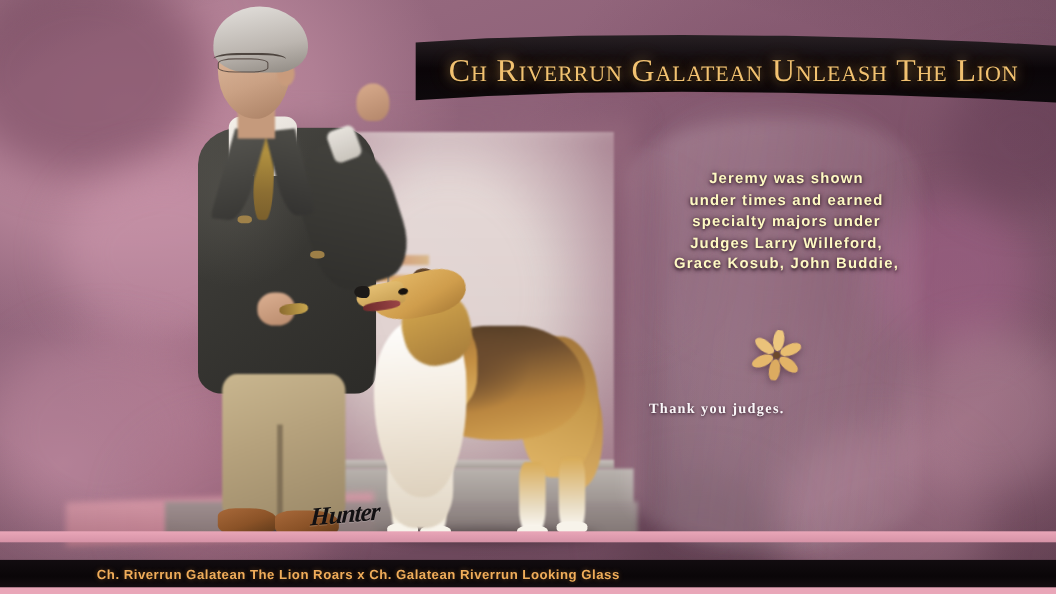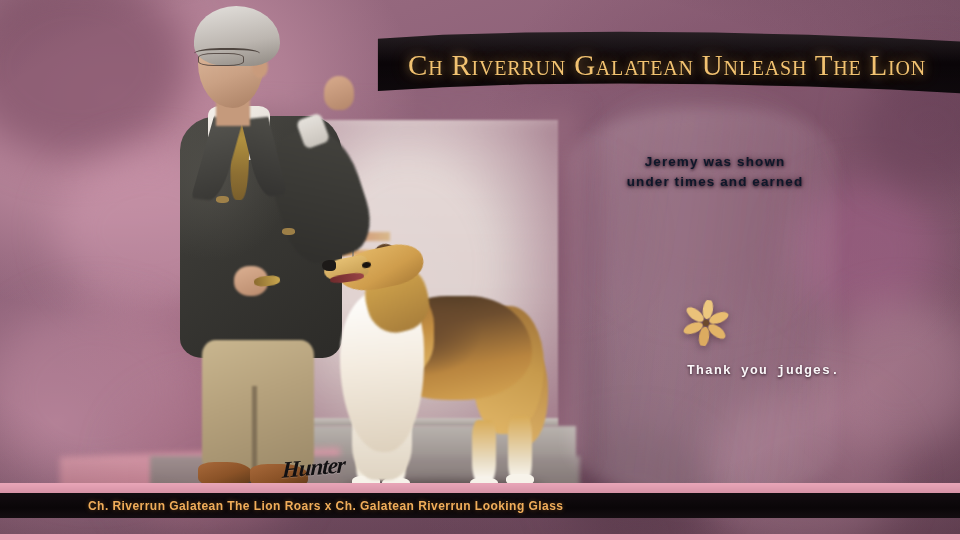--- a/index.html
+++ b/index.html
@@ -355,34 +355,34 @@
 
   
   .copy{
     position:absolute; left:590px; top:152px; width:250px;
     text-align:center;
   }
   .copy-line{
     font-family:"Liberation Sans", sans-serif;
     font-size:13.5px; font-weight:bold;
     letter-spacing:1.1px;
-    color:#0f172a;
+    color:#fef9c3;
     line-height:19.5px;
     text-shadow:0 1px 3px rgba(30,12,24,.85), 0 0 6px rgba(40,16,30,.6);
     white-space:nowrap;
   }
   .flower{
     position:absolute; left:683px; top:300px; width:46px; height:46px;
     transform:rotate(8deg);
     filter:drop-shadow(0 2px 4px rgba(40,16,30,.45));
   }
   .thanks{
     position:absolute; left:590px; top:363px; width:250px;
-    text-align:right;
-    font-family:Liberation Mono, monospace;
+    text-align:left;
+    font-family:Liberation Serif, serif;
     font-size:13px; font-weight:bold; letter-spacing:1.2px;
     color:#fbf7f9;
     text-shadow:0 1px 3px rgba(30,12,24,.85);
     white-space:nowrap;
   }
 
   
   .signature{
     position:absolute; left:282px; top:455px;
     font-family:"Liberation Serif", serif;
@@ -392,21 +392,21 @@
     text-shadow:0 1px 0 rgba(255,255,255,.15);
     letter-spacing:-1px;
   }
 
   
   .pink-strip{
     position:absolute; left:0; top:483px; width:960px; height:10px;
     background:linear-gradient(180deg,#e9a6b8,#d592a6);
   }
   .bottom-bar{
-    position:absolute; left:0; top:493px; width:960px; height:25px;
+    position:absolute; left:0; top:509px; width:960px; height:25px;
     background:linear-gradient(180deg,#120c10 0%, #0a0608 60%, #140d11 100%);
     display:flex; align-items:center;
   }
   .bottom-caption{
     margin-left:88px;
     font-family:"Liberation Sans", sans-serif;
     font-size:12px; font-weight:bold; letter-spacing:.45px;
     color:#f0ad5a;
     text-shadow:0 0 5px rgba(240,160,60,.35);
     white-space:nowrap;
@@ -503,20 +503,23 @@
 
   <div class="banner-wrap">
     <div class="banner-shape"></div>
     <div class="banner-gloss"></div>
     <div class="banner-title">Ch Riverrun Galatean Unleash The Lion</div>
   </div>
 
   <div class="copy">
     <div class="copy-line">Jeremy was shown</div>
     <div class="copy-line">under times and earned</div>
+    <div class="copy-line">specialty majors under</div>
+    <div class="copy-line">Judges Larry Willeford,</div>
+    <div class="copy-line">Grace Kosub, John Buddie,</div>
   </div>
 
   <svg class="flower" viewBox="0 0 100 100">
     <g transform="translate(50,50)">
       <ellipse cx="0" cy="-30" rx="11" ry="22" fill="#edc77f" transform="rotate(0)"></ellipse>
       <ellipse cx="0" cy="-30" rx="11" ry="22" fill="#e8bd70" transform="rotate(60)"></ellipse>
       <ellipse cx="0" cy="-30" rx="11" ry="22" fill="#e2b367" transform="rotate(120)"></ellipse>
       <ellipse cx="0" cy="-30" rx="11" ry="22" fill="#dcab60" transform="rotate(180)"></ellipse>
       <ellipse cx="0" cy="-30" rx="11" ry="22" fill="#e5b86c" transform="rotate(240)"></ellipse>
       <ellipse cx="0" cy="-30" rx="11" ry="22" fill="#eac27a" transform="rotate(300)"></ellipse>

